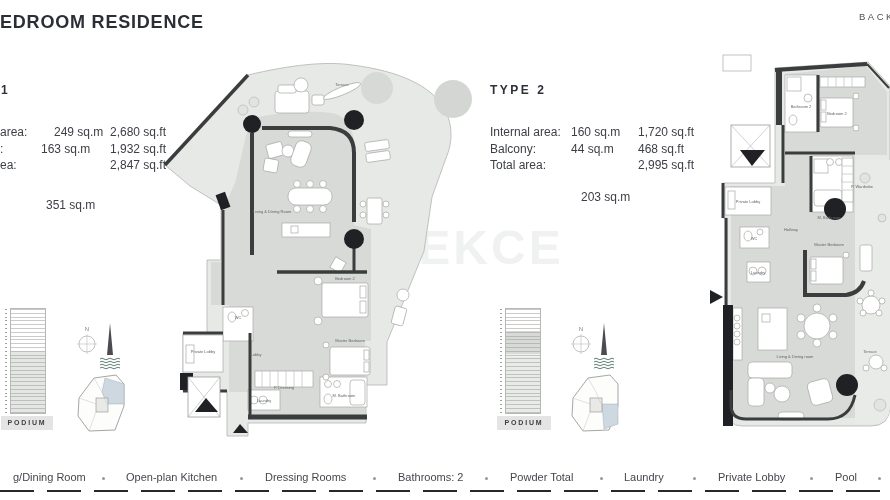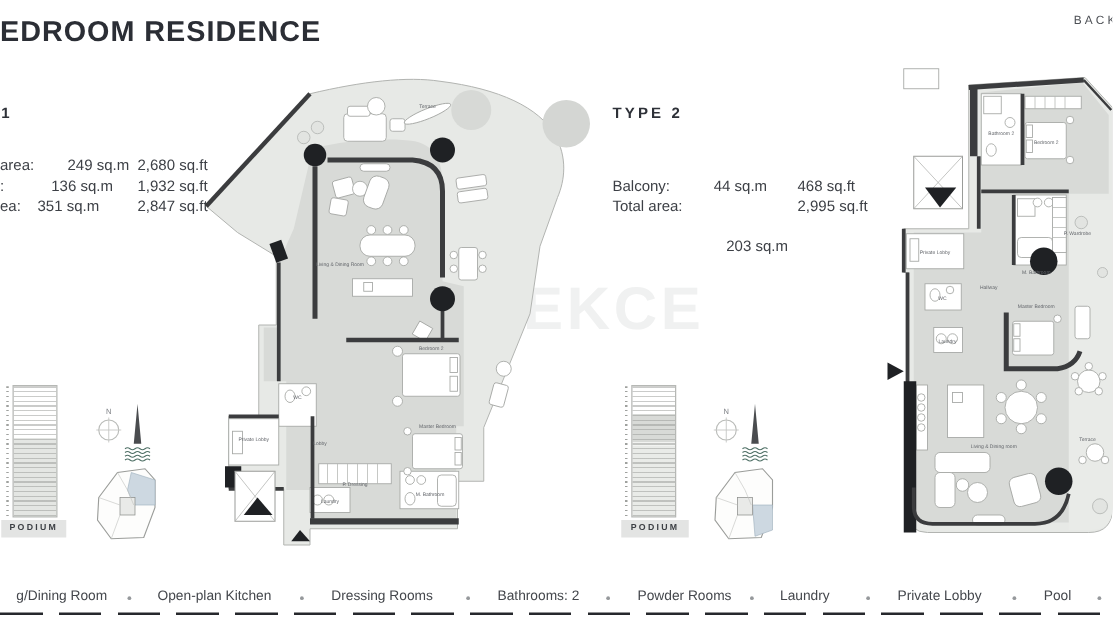--- a/index.html
+++ b/index.html
@@ -1,20 +1,20 @@
 <!DOCTYPE html>
 <html><head>
 <meta charset="utf-8">
 <style>
   html,body{margin:0;padding:0;background:#fff;}
   .page{position:relative;width:890px;height:500px;overflow:hidden;background:#ffffff;
         font-family:"Liberation Sans",sans-serif;color:#3b3e45;}
   .abs{position:absolute;}
   
-  .title{top:12px;left:0;font-size:23px;font-weight:800;letter-spacing:0.8px;color:#2b2e35;white-space:nowrap;}
+  .title{top:12px;left:0;font-size:18px;font-weight:800;letter-spacing:0.8px;color:#2b2e35;white-space:nowrap;}
   .back{top:11px;left:859px;font-size:9.5px;letter-spacing:2.5px;color:#4e5156;white-space:nowrap;cursor:pointer;}
   
   .watermark{top:220px;left:386px;font-size:48px;font-weight:800;letter-spacing:3px;color:#f0f1f1;z-index:0;white-space:nowrap;}
   
   .type-head{font-size:12px;font-weight:700;letter-spacing:2.5px;color:#2e3138;white-space:nowrap;}
   .stat-row{position:absolute;height:16px;font-size:12px;color:#3d4046;white-space:nowrap;}
   .stat-row span{position:absolute;top:0;}
   
   .tower{position:absolute;width:36px;height:106px;border:1px solid #b6b8b5;box-sizing:border-box;}
   .tower1{background-image:repeating-linear-gradient(to bottom,rgba(150,152,149,.5) 0 1px,transparent 1px 3.8px),
@@ -49,30 +49,35 @@
   <div class="abs back">BACK</div>
 
   <div class="abs type-head" style="top:83px;left:1px;">1</div>
   <div class="stat-row" style="top:125px;left:0;width:190px;">
     <span style="left:0;">area:</span>
     <span style="left:54px;">249 sq.m</span>
     <span style="left:110px;">2,680 sq.ft</span>
   </div>
   <div class="stat-row" style="top:142px;left:0;width:190px;">
     <span style="left:0;">:</span>
-    <span style="left:41px;">136 sq.m</span>
+    <span style="left:41px;">163 sq.m</span>
     <span style="left:110px;">1,932 sq.ft</span>
   </div>
   <div class="stat-row" style="top:158px;left:0;width:190px;">
     <span style="left:0;">ea:</span>
-    <span style="left:30px;">351 sq.m</span>
+    <span style="left:46px;margin-top:40px;">351 sq.m</span>
     <span style="left:110px;">2,847 sq.ft</span>
   </div>
 
   <div class="abs type-head" style="top:83px;left:490px;">TYPE 2</div>
+  <div class="stat-row" style="top:125px;left:490px;width:210px;">
+    <span style="left:0;">Internal area:</span>
+    <span style="left:81px;">160 sq.m</span>
+    <span style="left:148px;">1,720 sq.ft</span>
+  </div>
   <div class="stat-row" style="top:142px;left:490px;width:210px;text-align:right;">
     <span style="left:0;">Balcony:</span>
     <span style="left:81px;">44 sq.m</span>
     <span style="left:148px;">468 sq.ft</span>
   </div>
   <div class="stat-row" style="top:158px;left:490px;width:210px;">
     <span style="left:0;">Total area:</span>
     <span style="left:91px;margin-top:32px;">203 sq.m</span>
     <span style="left:148px;">2,995 sq.ft</span>
   </div>
@@ -379,21 +384,21 @@
   </svg>
 
   <div class="legend-item" style="left:0px;">g/Dining Room</div>
   <div class="legend-dot" style="left:102px;"></div>
   <div class="legend-item" style="left:113px;">Open-plan Kitchen</div>
   <div class="legend-dot" style="left:240px;"></div>
   <div class="legend-item" style="left:252px;">Dressing Rooms</div>
   <div class="legend-dot" style="left:373px;"></div>
   <div class="legend-item" style="left:385px;">Bathrooms: 2</div>
   <div class="legend-dot" style="left:485px;"></div>
-  <div class="legend-item" style="left:497px;">Powder Rooms</div>
+  <div class="legend-item" style="left:497px;">Powder Total</div>
   <div class="legend-dot" style="left:600px;"></div>
   <div class="legend-item" style="left:611px;">Laundry</div>
   <div class="legend-dot" style="left:693px;"></div>
   <div class="legend-item" style="left:705px;">Private Lobby</div>
   <div class="legend-dot" style="left:810px;"></div>
   <div class="legend-item" style="left:822px;">Pool</div>
   <div class="legend-dot" style="left:878px;"></div>
 
   <div class="bottom-line"></div>
 </div>

